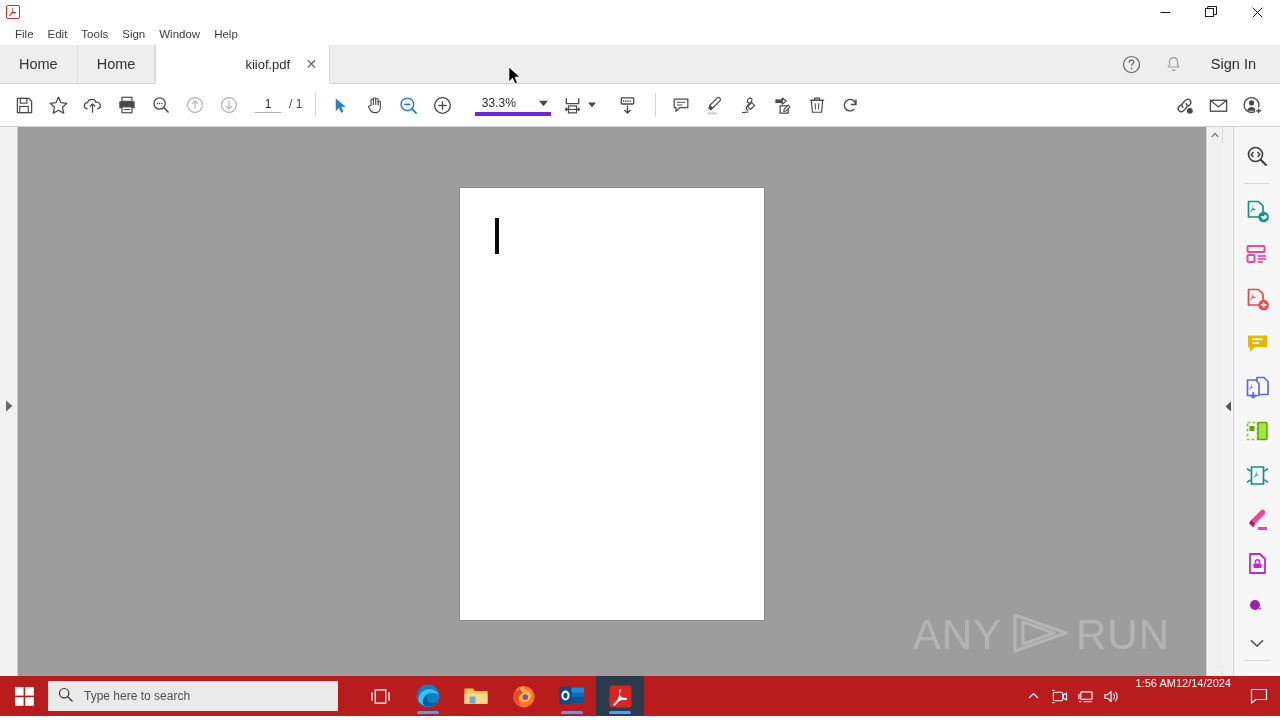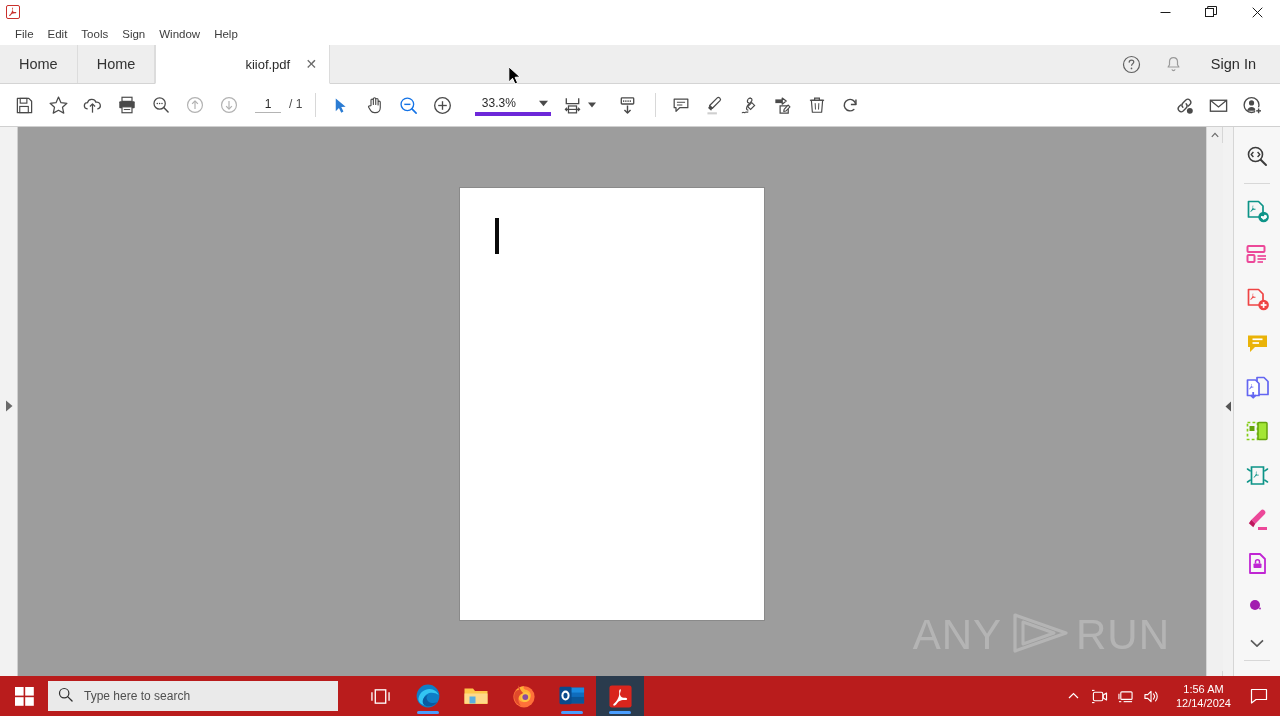--- a/index.html
+++ b/index.html
@@ -332,22 +332,22 @@
     margin-left: auto;
     display: flex; align-items: center;
     height: 40px;
     padding-right: 4px;
   }
   .tray-icon {
     width: 26px; height: 40px;
     display: flex; align-items: center; justify-content: center;
   }
   .clock {
-    display: flex; flex-direction: column;
-    align-items: center; justify-content: center;
+    display: flex; flex-direction: row;
+    justify-content: center;
     height: 40px; padding: 0 11px;
     color: #ffffff;
   }
   .clock div { font-size: 11px; line-height: 14px; }
   .action-center {
     width: 34px; height: 40px;
     display: flex; align-items: center; justify-content: center;
   }
 
   .cursor-arrow {

